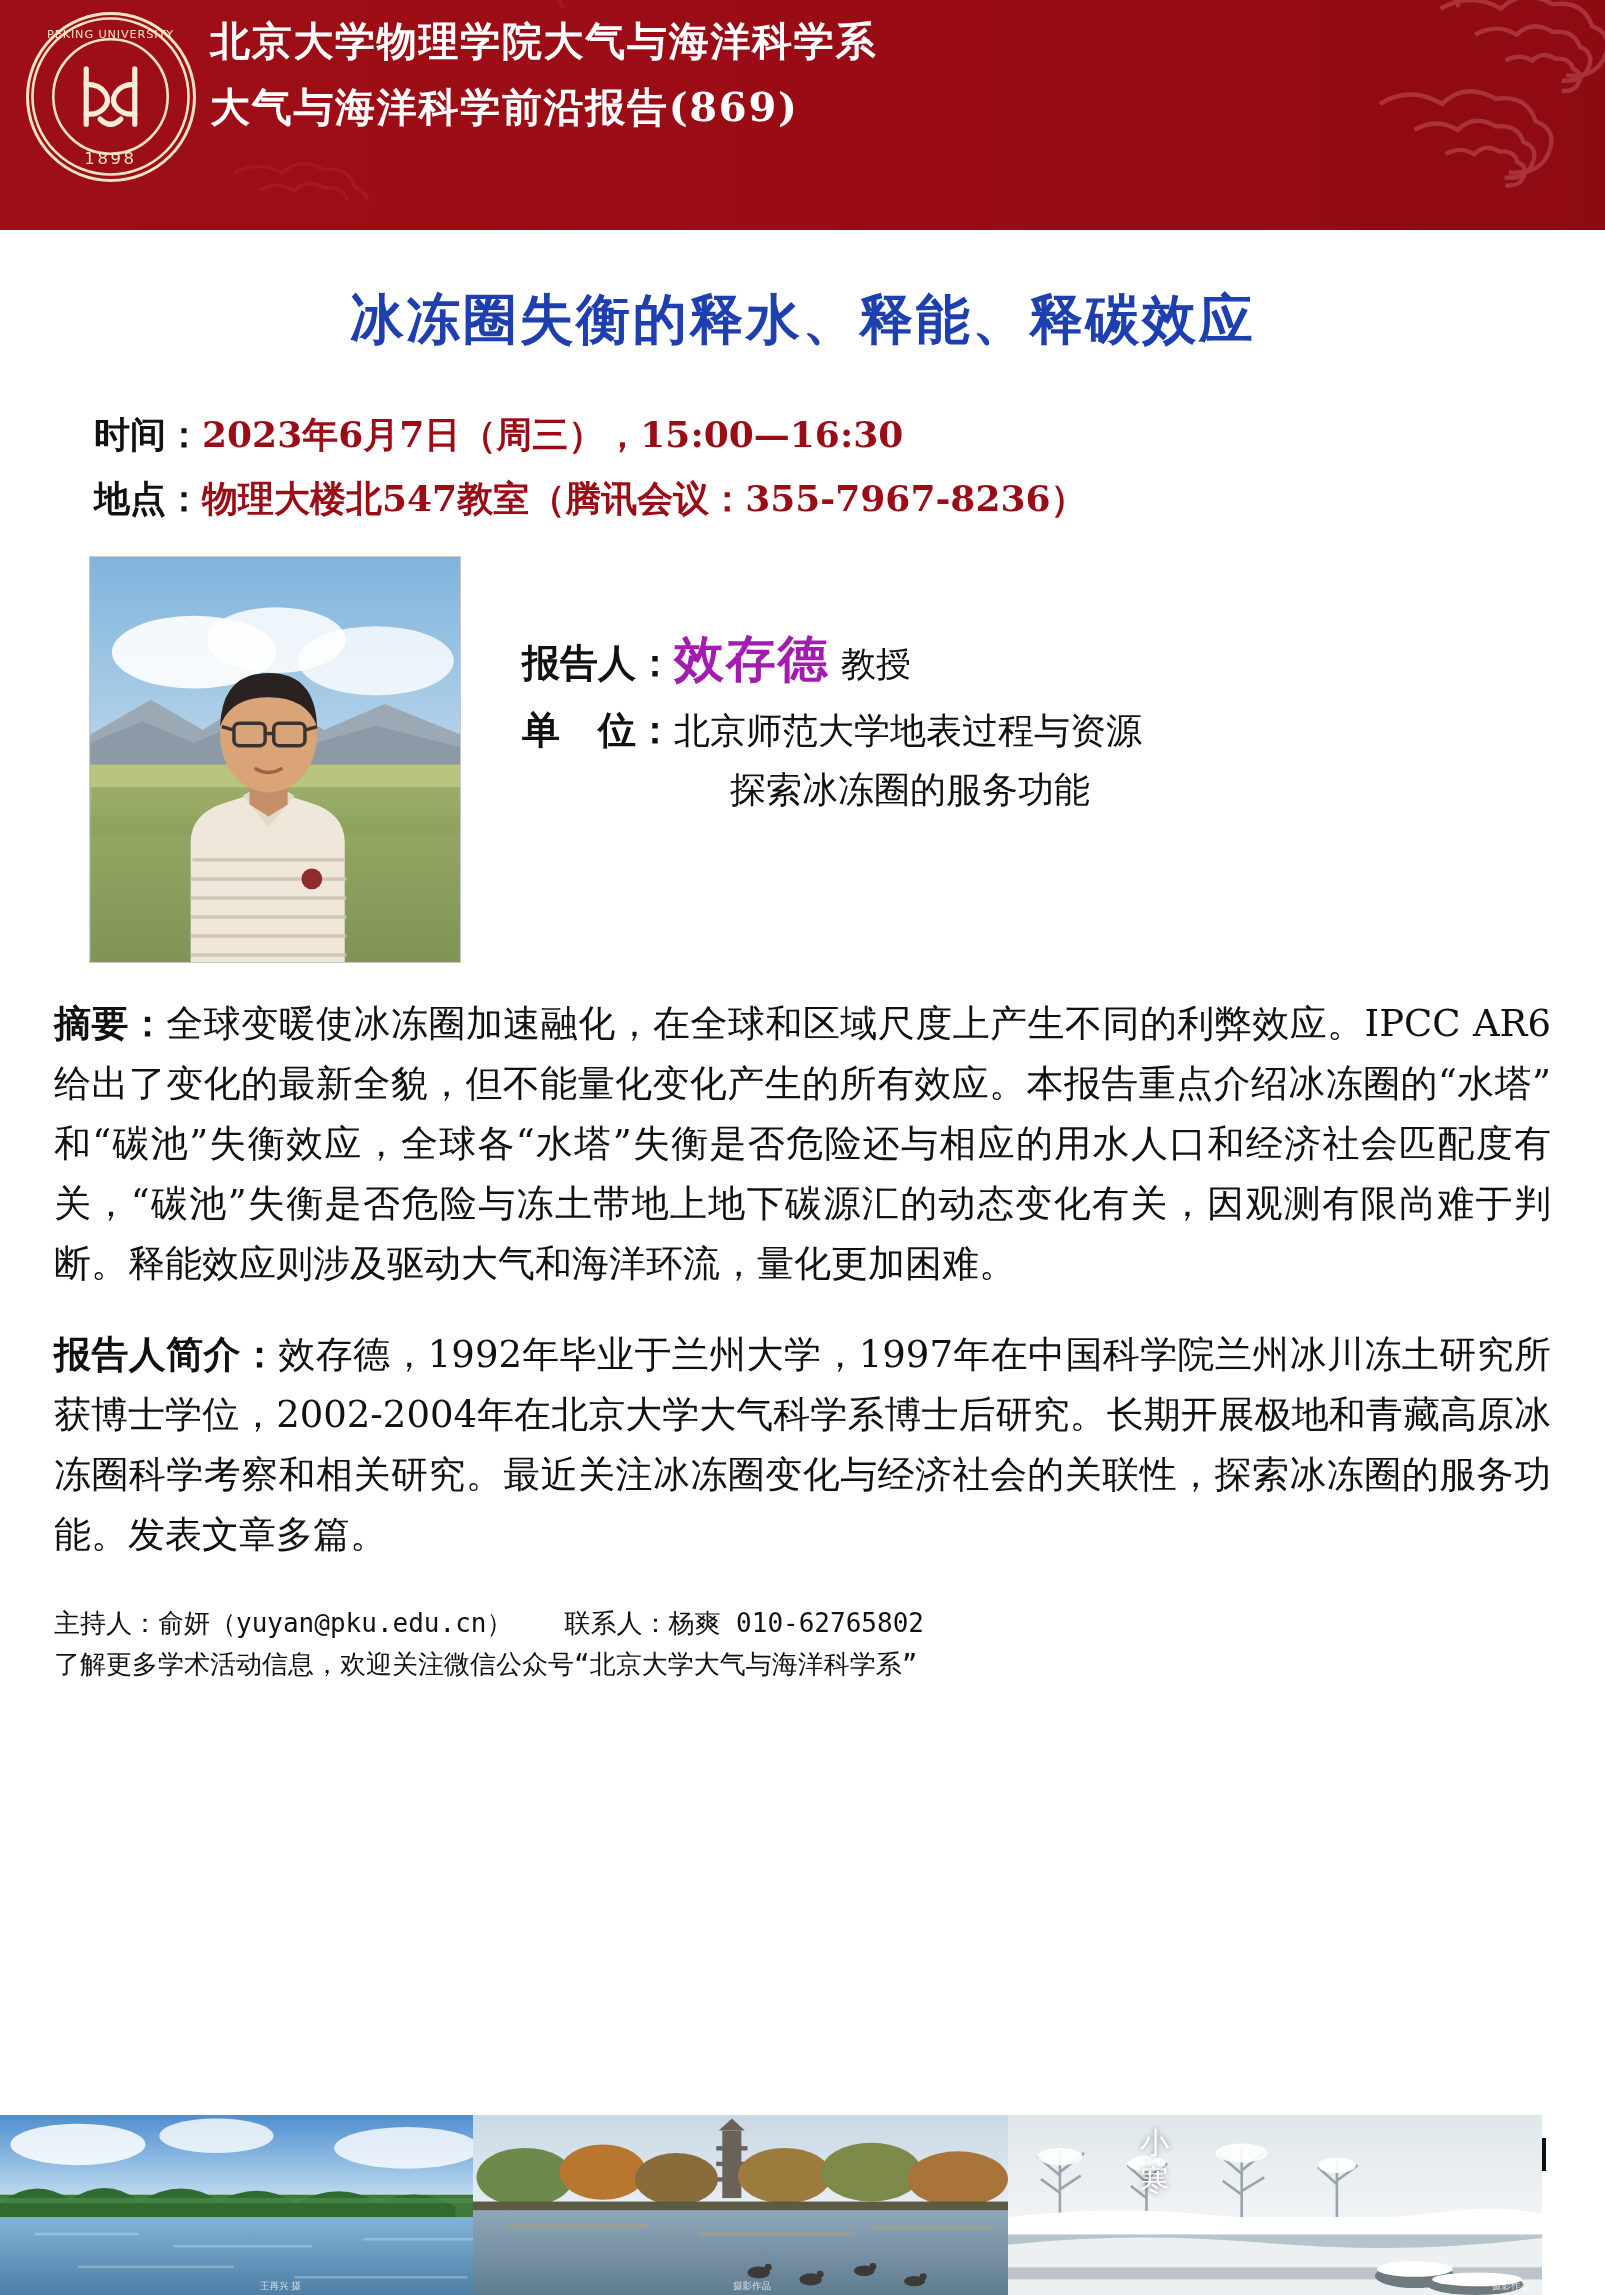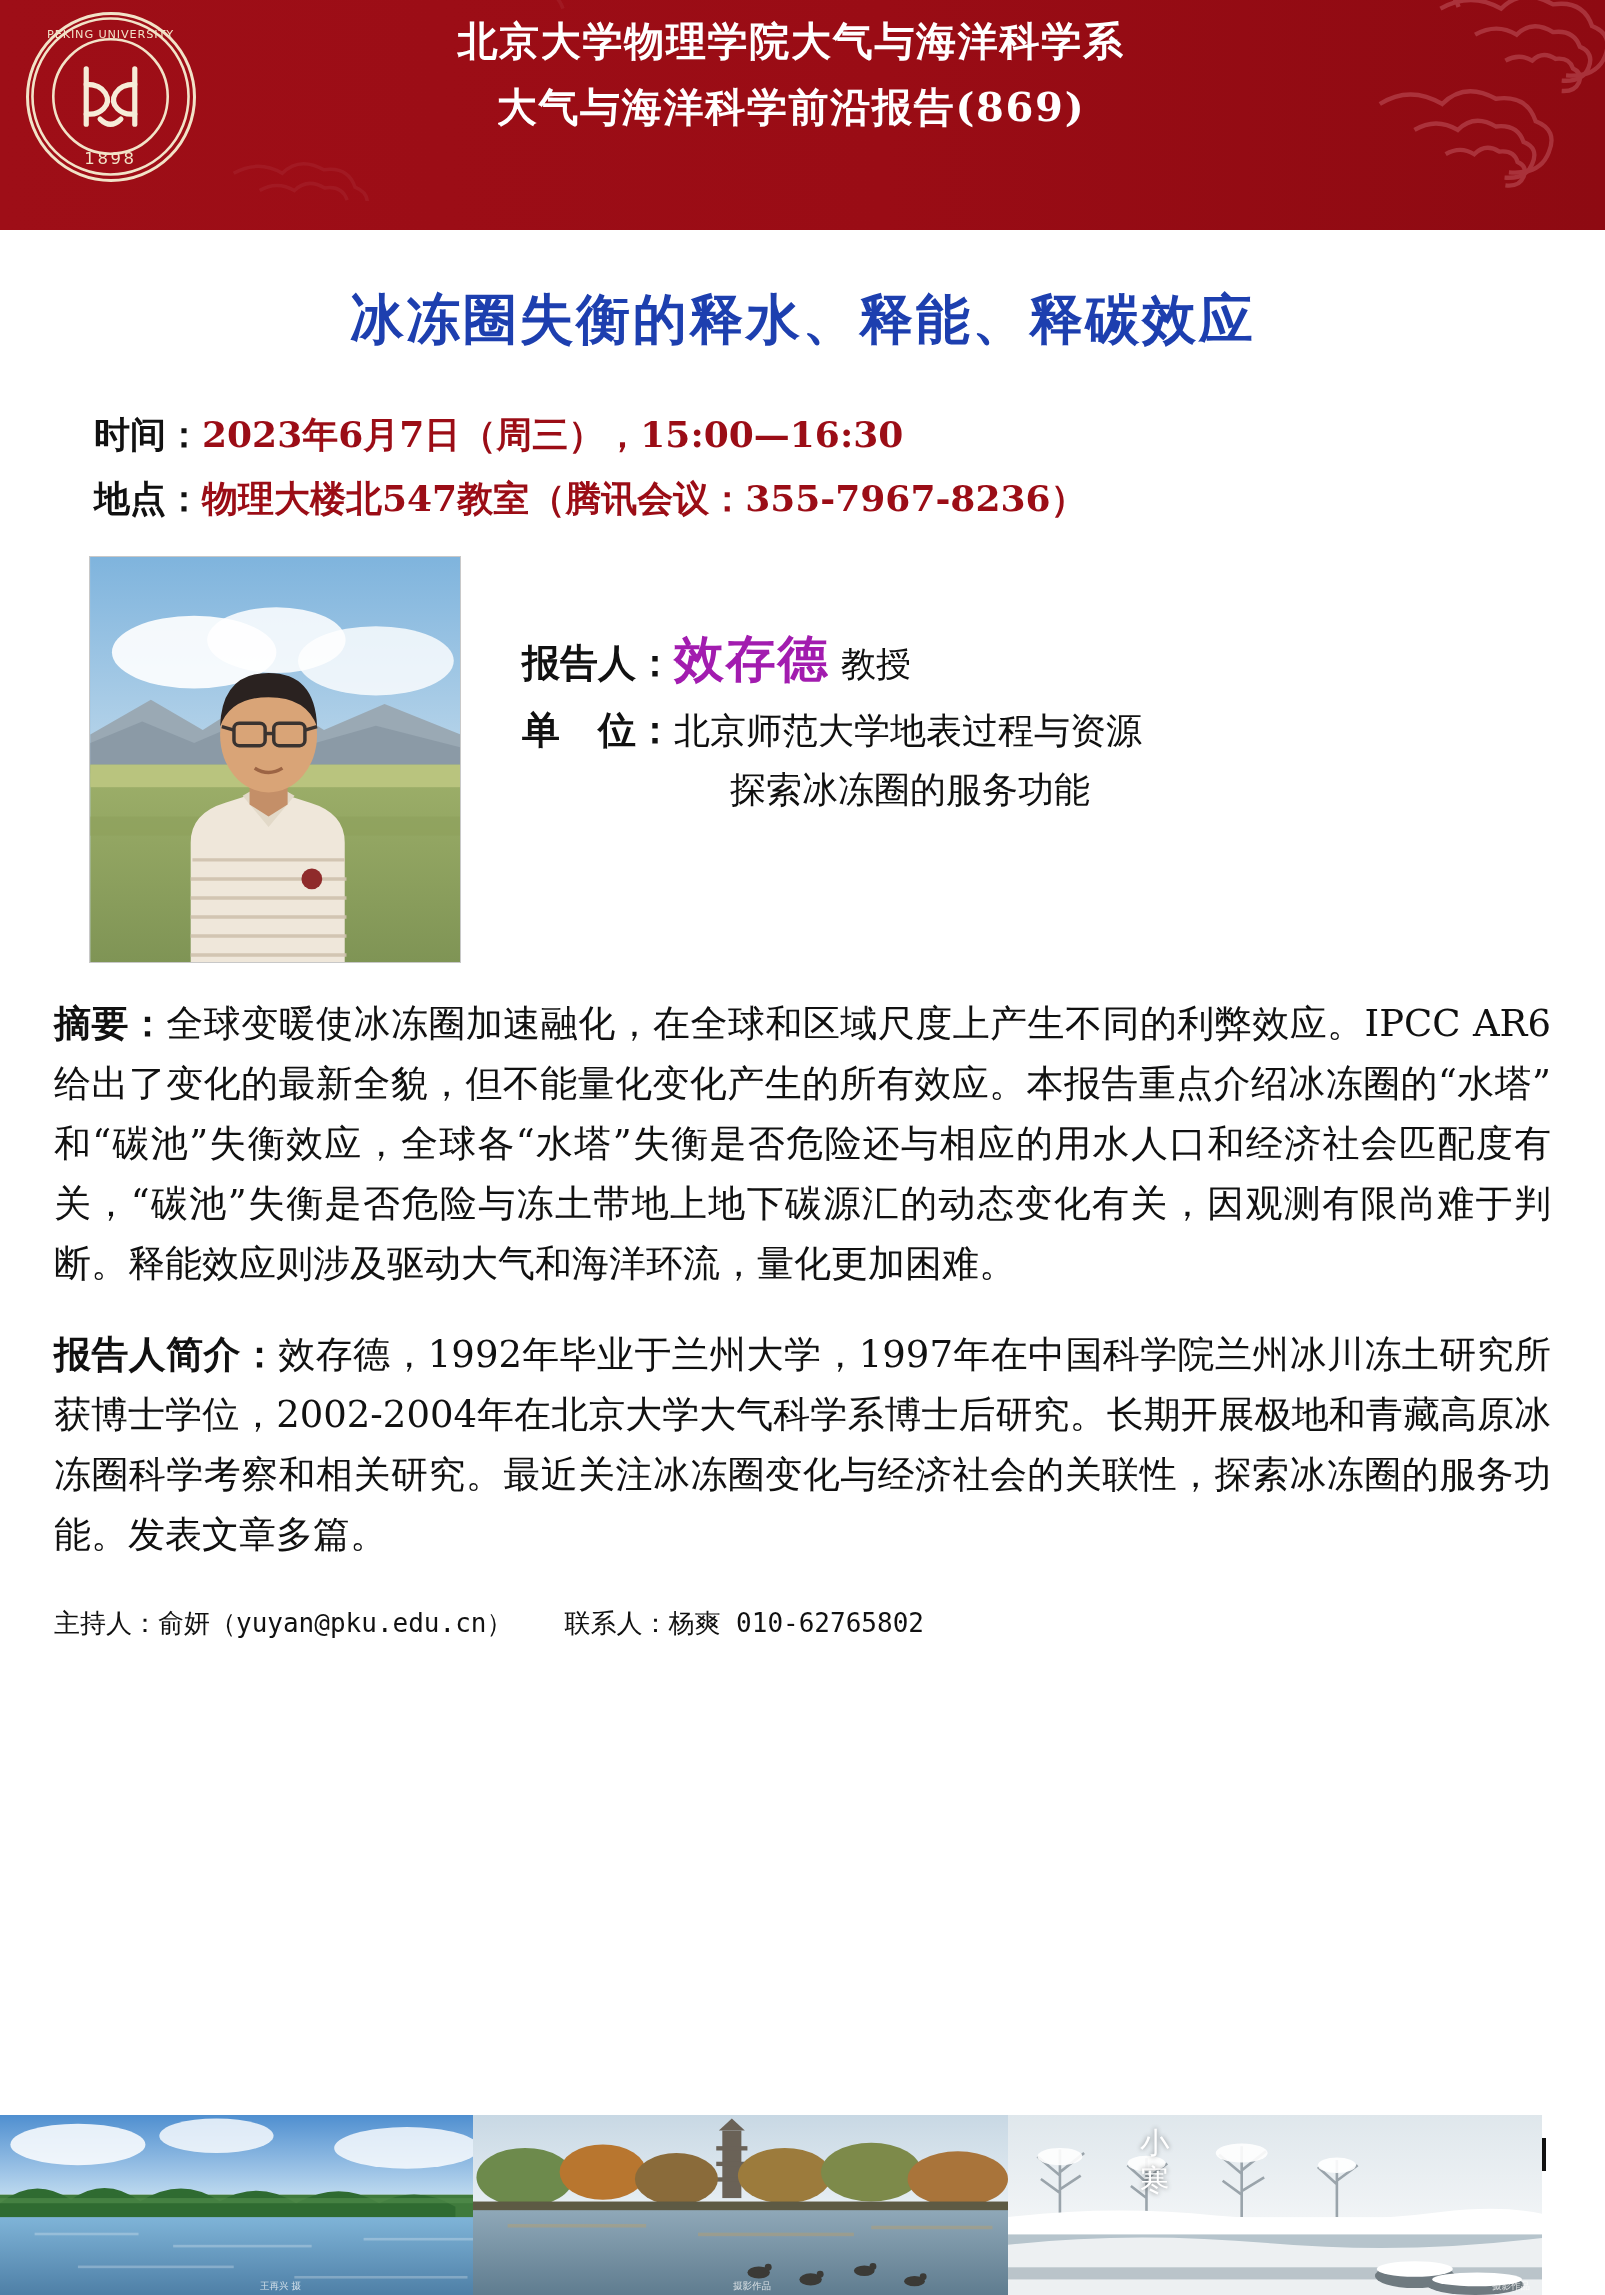--- a/index.html
+++ b/index.html
@@ -49,24 +49,24 @@
     top: 12px;
     width: 170px;
     height: 170px;
     border-radius: 50%;
     border: 3.5px solid #f2e3c8;
     box-sizing: border-box;
   }
   .seal svg { display: block; }
   .header-text {
     position: absolute;
-    left: 228px;
+    left: 210px;
     top: 14px;
     width: 1126px;
-    text-align: center;
+    text-align: left;
     color: #ffffff;
   }
   .header-line1 {
     font-size: 40px;
     font-weight: bold;
     letter-spacing: 1.7px;
     line-height: 1.35;
     font-family: "DejaVu Serif", "Liberation Serif", serif;
   }
   .header-line2 {
@@ -385,20 +385,21 @@
     </div>
 
     <div class="footer-info">
       <div class="footer-row1">
         <span>主持人：</span>
           <span>俞妍（yuyan@pku.edu.cn）</span>
         <span class="footer-gap"></span>
         <span>联系人：</span>
           <span>杨爽 010-62765802</span>
       </div>
+      <div>了解更多学术活动信息，欢迎关注微信公众号“北京大学大气与海洋科学系”</div>
     </div>
   </div>
 
   <div class="qr">
     <svg width="137" height="137" viewBox="0 0 29 29" shape-rendering="crispEdges">
       <rect width="29" height="29" fill="#ffffff"></rect>
       <g fill="#111111">
 
         <rect x="0" y="0" width="7" height="7"></rect>
           <rect x="1" y="1" width="5" height="5" fill="#fff"></rect>

